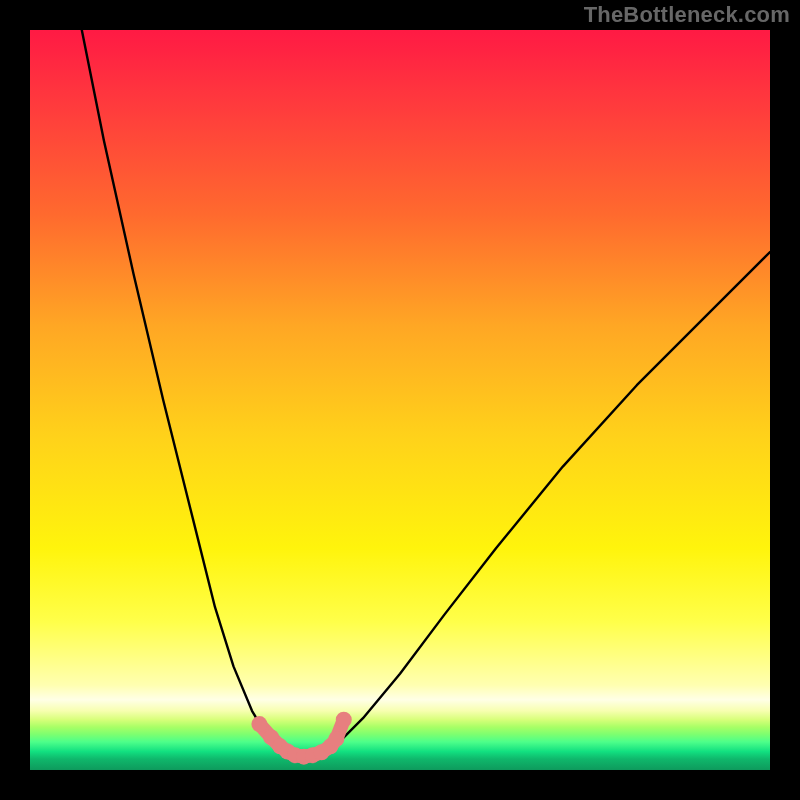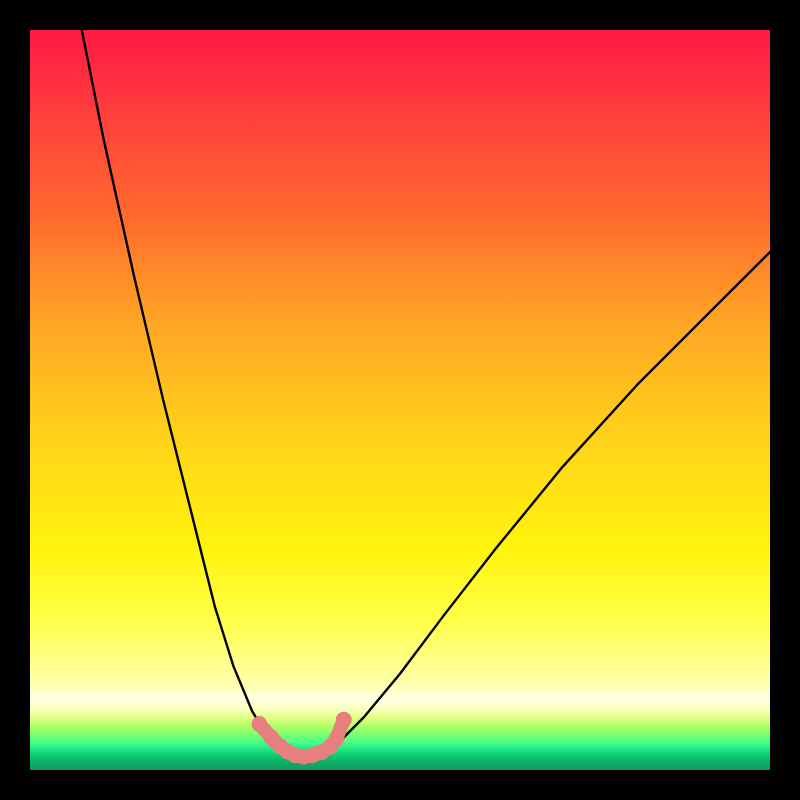--- a/index.html
+++ b/index.html
@@ -88,13 +88,14 @@
           <circle cx="273.80" cy="726.68" r="8" fill="#e77f7f"></circle>
           <circle cx="282.68" cy="725.20" r="8" fill="#e77f7f"></circle>
           <circle cx="291.56" cy="722.24" r="8" fill="#e77f7f"></circle>
           <circle cx="300.44" cy="716.32" r="8" fill="#e77f7f"></circle>
           <circle cx="306.36" cy="708.92" r="8" fill="#e77f7f"></circle>
           <circle cx="313.76" cy="689.68" r="8" fill="#e77f7f"></circle>
         </g>
     </svg>
   </div>
 
+  <div class="watermark">TheBottleneck.com</div>
 </div>
 
 </body></html>

